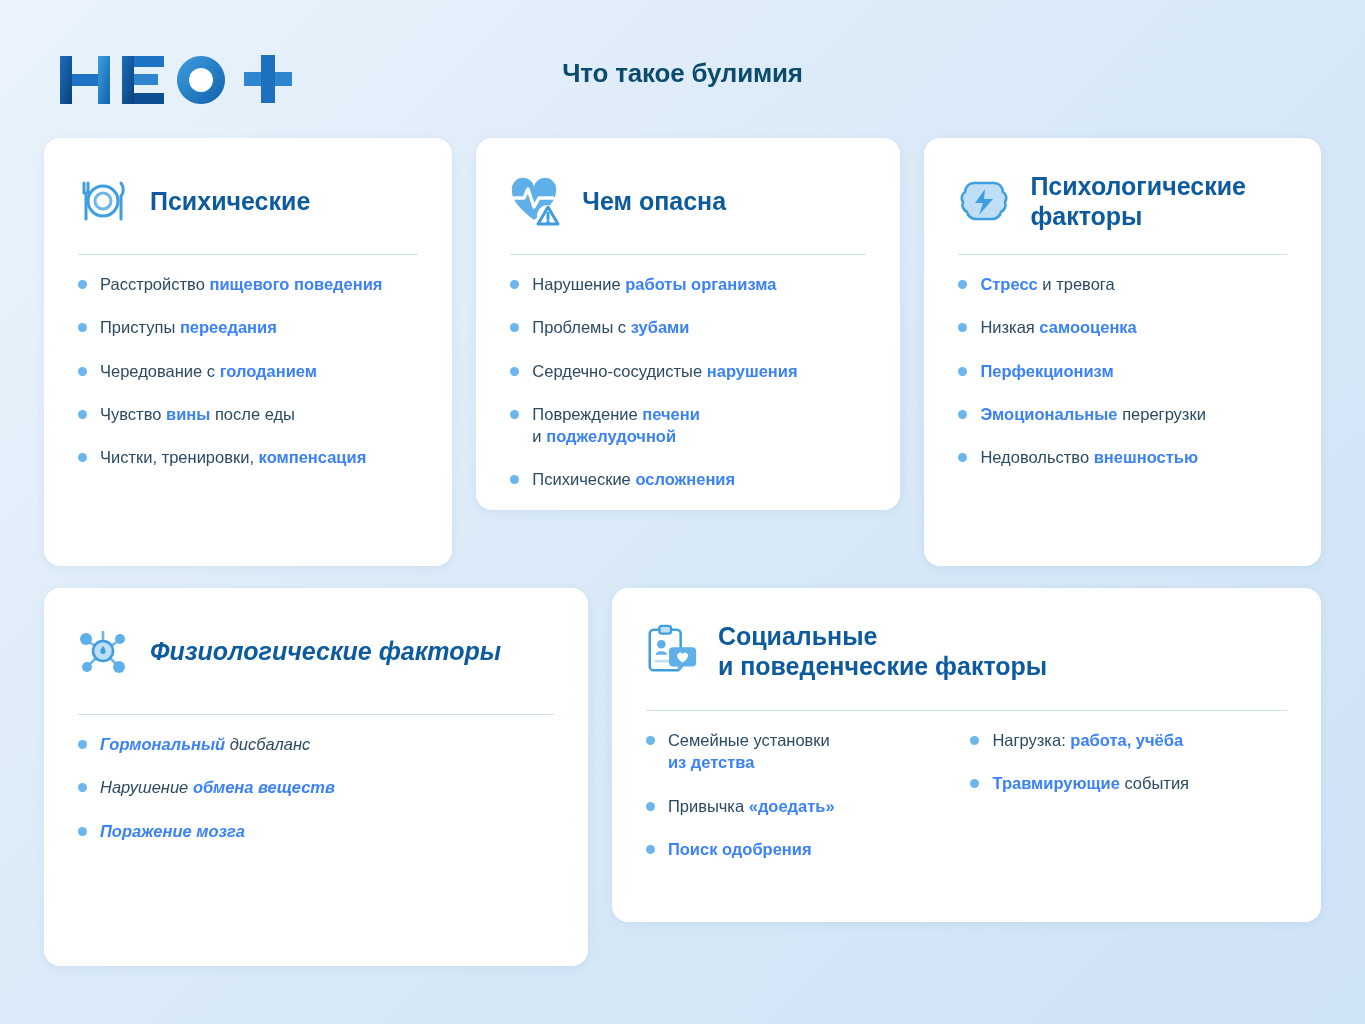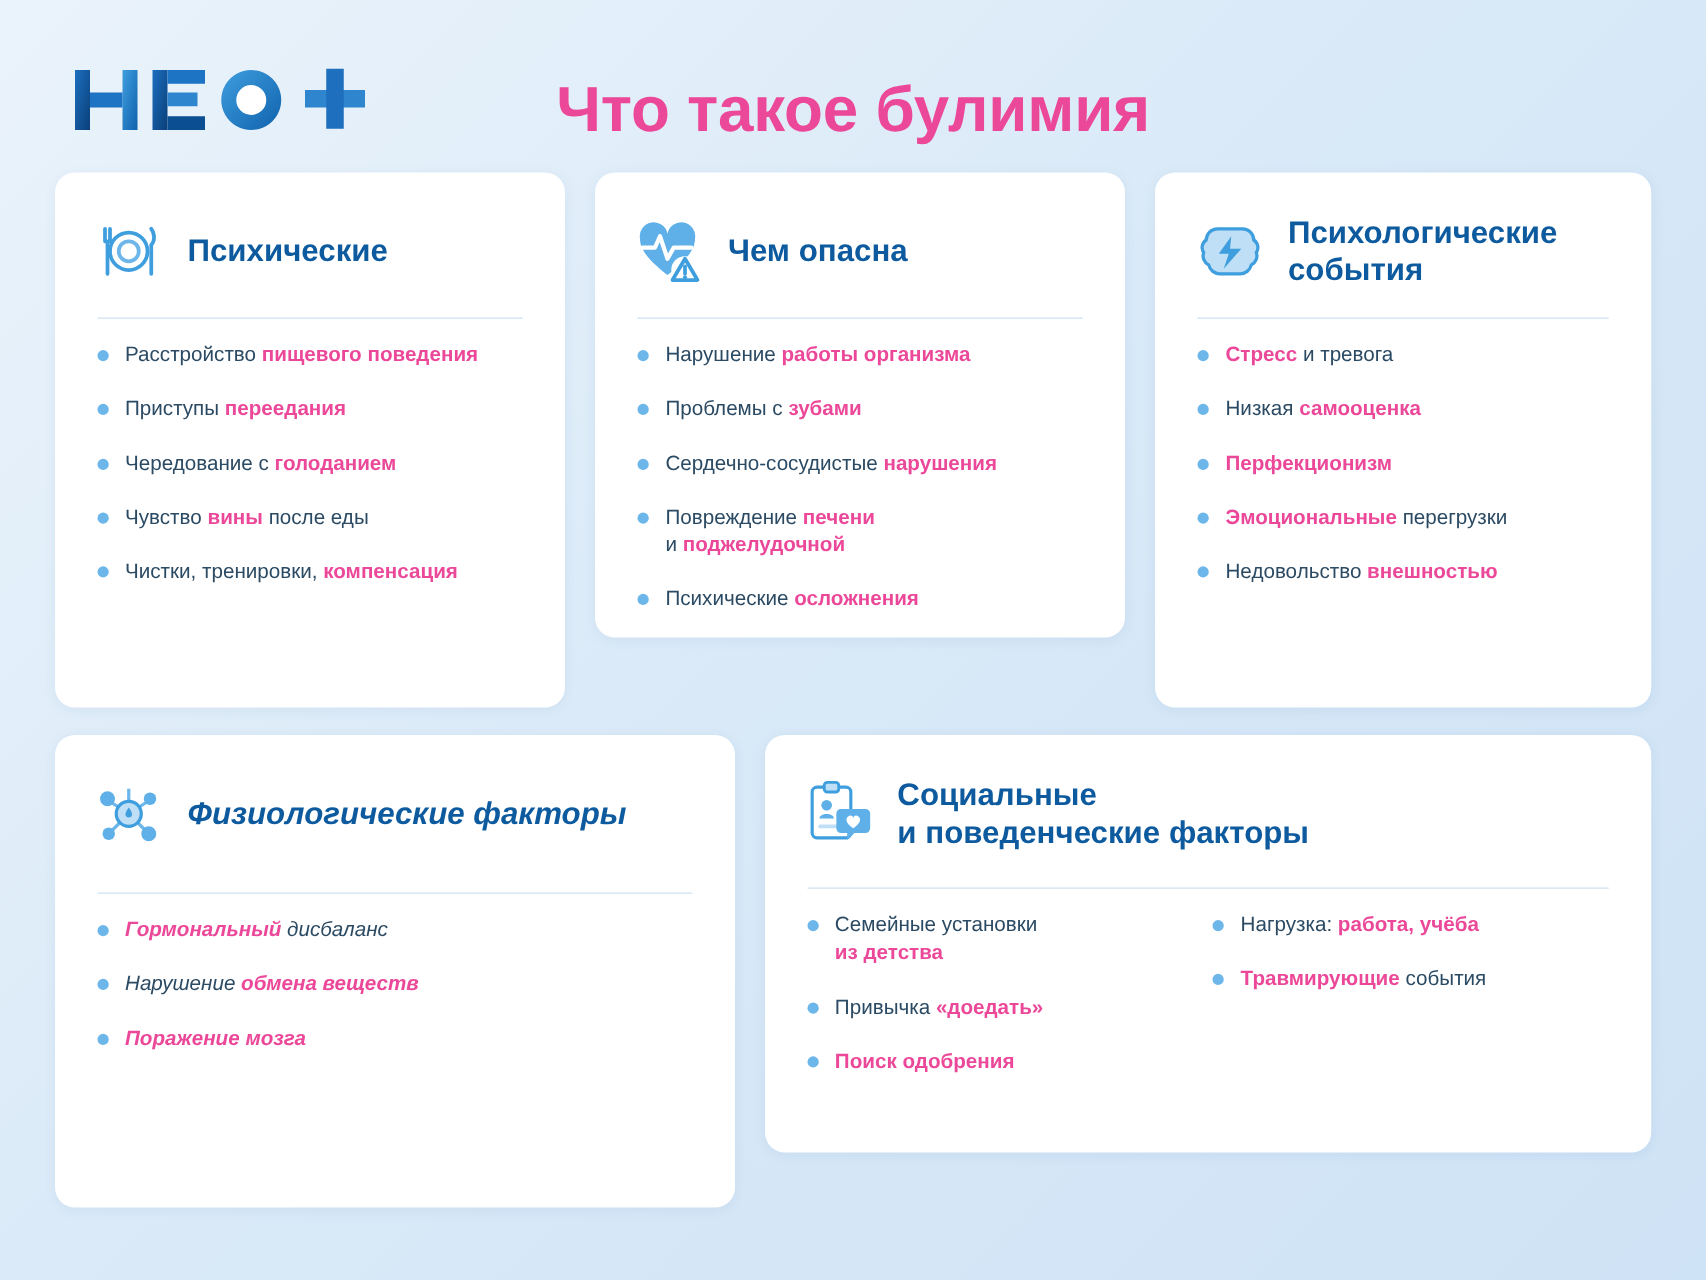--- a/index.html
+++ b/index.html
@@ -36,23 +36,23 @@
     height: 62px;
   }
   .logo svg { display: block; }
 
   .main-title {
     position: absolute;
     left: 0;
     right: 0;
     top: 24px;
     text-align: center;
-    font-size: 51px;
+    font-size: 26px;
     font-weight: bold;
-    color: #ec4899;
+    color: #0c4a6e;
     letter-spacing: -0.2px;
   }
 
   
   .row {
     display: flex;
     gap: 24px;
   }
   .row.top { margin-top: 12px; }
   .row.bottom { margin-top: 22px; }
@@ -116,21 +116,21 @@
   ul.bullets li::before {
     content: "";
     position: absolute;
     left: 4px;
     top: 7px;
     width: 9px;
     height: 9px;
     border-radius: 50%;
     background: #6cb6ea;
   }
-  ul.bullets li b { color: #ec4899; font-weight: bold; }
+  ul.bullets li b { color: #3b82f6; font-weight: bold; }
 
   .two-col {
     display: flex;
   }
   .two-col ul { flex: 1; }
 
   .logo-wrap { position: relative; }
 </style>
 </head>
 <body>
@@ -219,21 +219,21 @@
     </div>
 
     <div class="card c3">
       <div class="card-head">
         <div class="card-icon">
           <svg width="56" height="56" viewBox="0 0 56 56">
             <path d="M19 10 a9 9 0 0 0 -9 9 a7 7 0 0 0 -2 10 a8 8 0 0 0 4 10 a9 9 0 0 0 9 7 h16 a9 9 0 0 0 9 -7 a8 8 0 0 0 4 -10 a7 7 0 0 0 -2 -10 a9 9 0 0 0 -9 -9 z" fill="#bedff6" stroke="#3f9ede" stroke-width="2.6" stroke-linejoin="round"></path>
             <path d="M30 16 L20 30 h8 l-4 12 l14 -16 h-9 z" fill="#3f9ede"></path>
           </svg>
         </div>
-        <div class="card-title">Психологические события</div>
+        <div class="card-title">Психологические факторы</div>
       </div>
       <div class="divider"></div>
       <ul class="bullets">
         <li><b>Стресс</b> и тревога</li>
         <li>Низкая <b>самооценка</b></li>
         <li><b>Перфекционизм</b></li>
         <li><b>Эмоциональные</b> перегрузки</li>
         <li>Недовольство <b>внешностью</b></li>
       </ul>
     </div>

